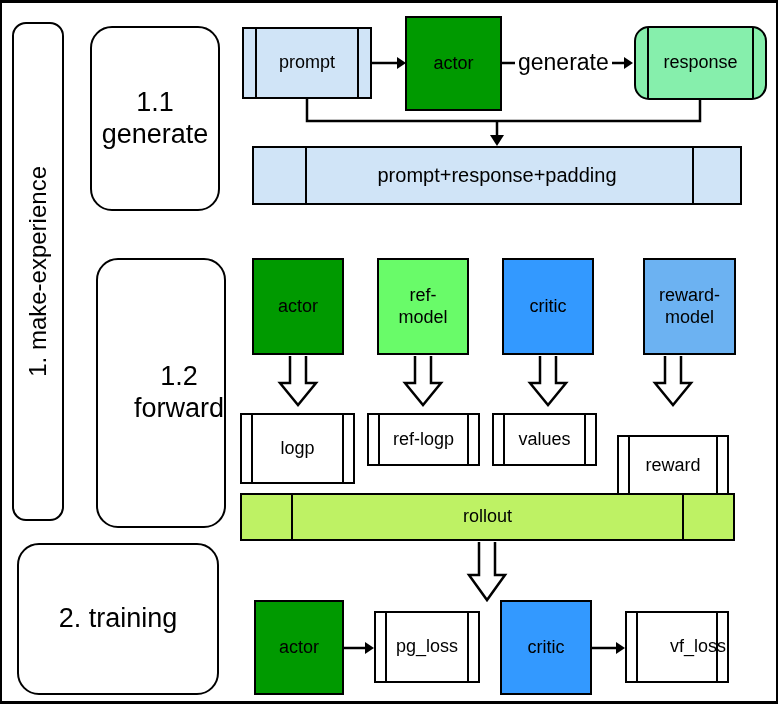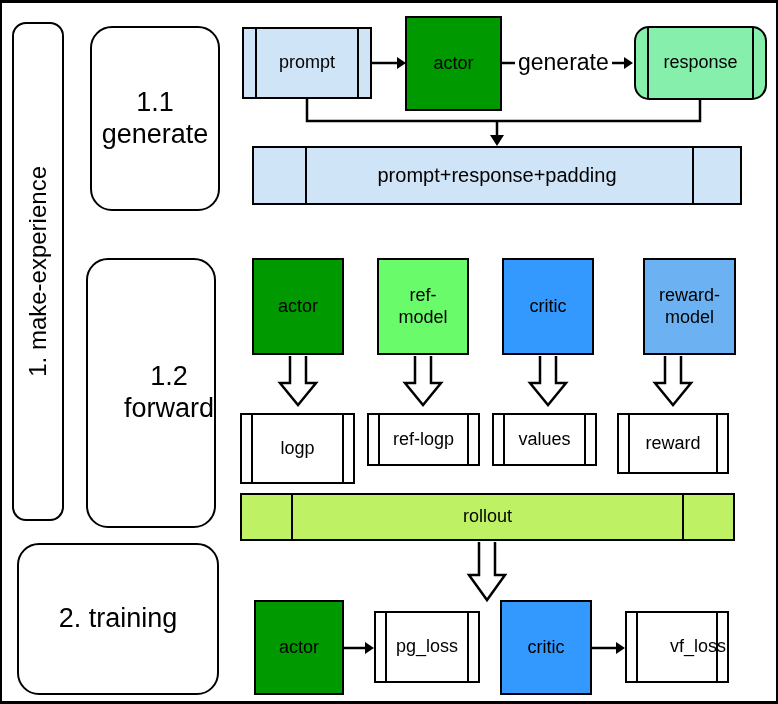--- a/index.html
+++ b/index.html
@@ -87,21 +87,21 @@
   </svg>
 
   <div class="box" style="left:10px;top:19px;width:52px;height:499px;border-radius:14px;">
     <span class="lbl rail-text">1. make-experience</span>
   </div>
 
   <div class="box round" style="left:88px;top:23px;width:130px;height:185px;">
     <span class="lbl seclbl">1.1
 generate</span>
   </div>
-  <div class="box round" style="left:84px;top:255px;width:130px;height:270px;padding-left:36px;">
+  <div class="box round" style="left:94px;top:255px;width:130px;height:270px;padding-left:36px;">
     <span class="lbl seclbl">1.2
 forward</span>
   </div>
   <div class="box round" style="left:15px;top:540px;width:202px;height:152px;">
     <span class="lbl seclbl">2. training</span>
   </div>
 
   <div class="box" style="left: 240px; top: 24px; width: 130px; height: 72px; background-color: rgb(208, 228, 247);">
     <i class="vdiv" style="left:11px;"></i>
     <i class="vdiv" style="right:11px;"></i>
@@ -149,21 +149,21 @@
   <div class="box" style="left:365px;top:410px;width:113px;height:53px;">
     <i class="vdiv" style="left:9px;"></i>
     <i class="vdiv" style="right:9px;"></i>
     <span class="lbl">ref-logp</span>
   </div>
   <div class="box" style="left:490px;top:410px;width:105px;height:53px;">
     <i class="vdiv" style="left:9px;"></i>
     <i class="vdiv" style="right:9px;"></i>
     <span class="lbl">values</span>
   </div>
-  <div class="box" style="left:615px;top:410px;width:112px;height:61px;text-align:center;">
+  <div class="box" style="left:615px;top:432px;width:112px;height:61px;text-align:center;">
     <i class="vdiv" style="left:9px;"></i>
     <i class="vdiv" style="right:9px;"></i>
     <span class="lbl">reward</span>
   </div>
 
   <div class="box" style="left: 238px; top: 490px; width: 495px; height: 48px; background-color: #bef264;">
     <i class="vdiv" style="left:49px;"></i>
     <i class="vdiv" style="right:49px;"></i>
     <span class="lbl">rollout</span>
   </div>

